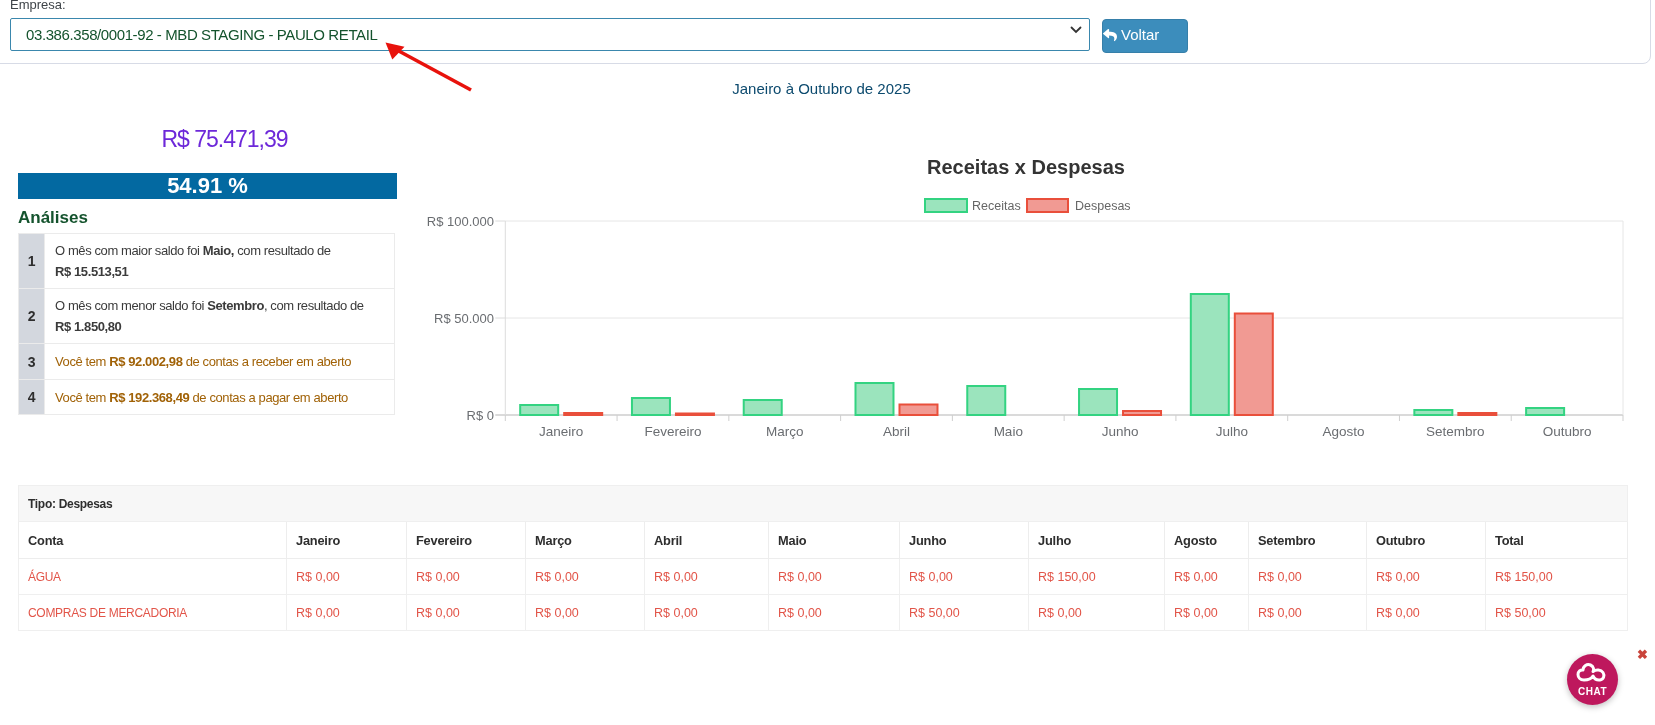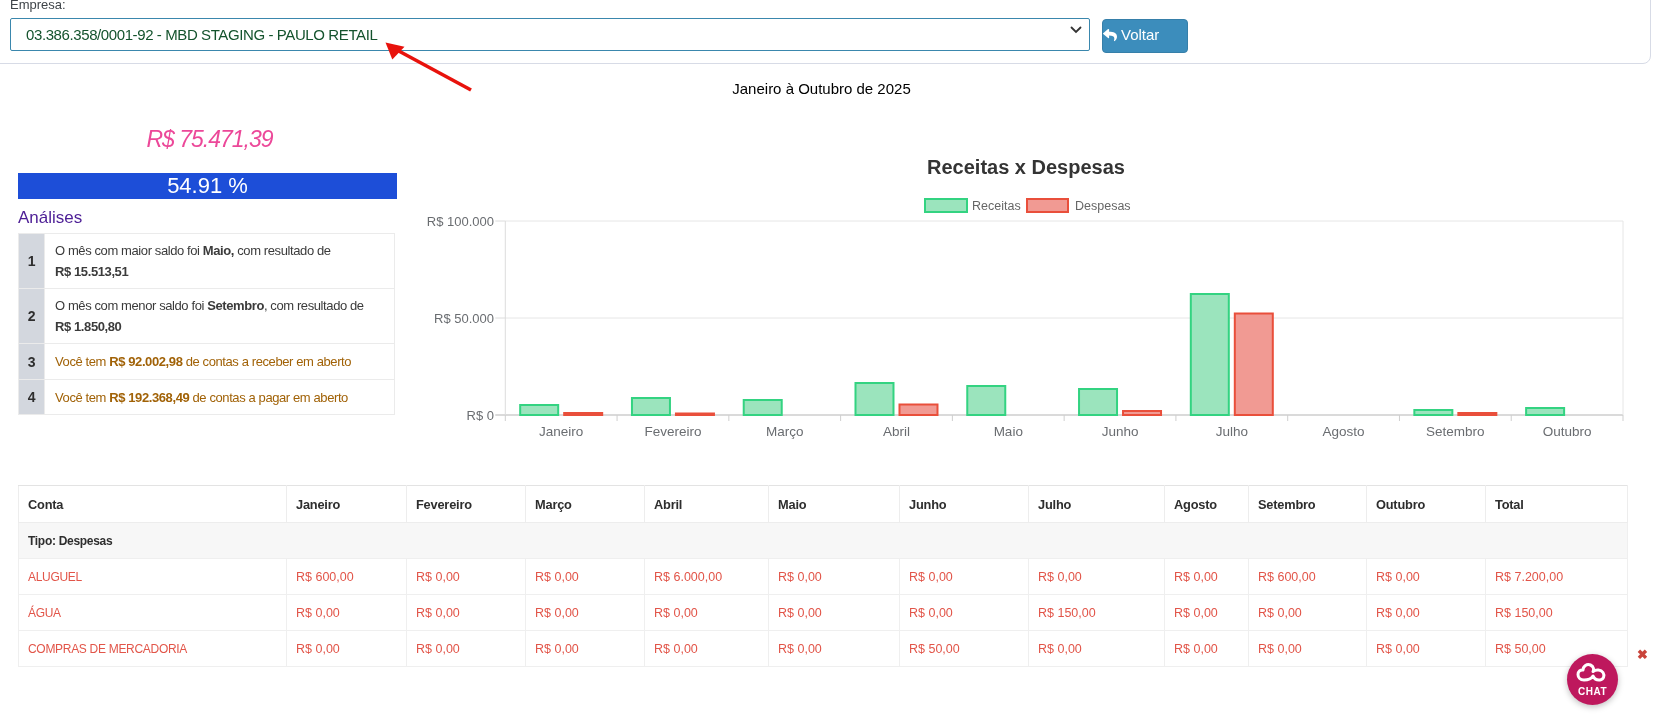--- a/index.html
+++ b/index.html
@@ -9,27 +9,27 @@
   .abs{position:absolute;}
 
   
   #toppanel{left:-12px;top:-12px;width:1661px;height:74px;border:1px solid #d7dbe6;border-radius:8px;background:#fff;}
   #lblempresa{left:10px;top:-3px;font-size:13px;color:#3f4449;}
   #selbox{left:10px;top:18px;width:1078px;height:31px;border:1px solid #3a87ad;border-radius:2px;background:#fff;}
   #seltext{left:26px;top:26px;font-size:15px;color:#14532d;letter-spacing:-0.4px;}
   #selchev{left:1070px;top:26px;font-size:14px;color:#333;}
   #btnvoltar{left:1102px;top:19px;width:84px;height:32px;background:#3c8dbc;border:1px solid #367fa9;border-radius:4px;
              color:#fff;font-size:15px;text-align:left;line-height:30px;}
-  #subtitle{left:0;top:80px;width:1643px;text-align:center;font-size:15px;color:#000000;}
+  #subtitle{left:0;top:80px;width:1643px;text-align:center;font-size:15px;color:#0c4a6e;}
 
   
-  #bignum{left:20px;top:126px;width:379px;text-align:center;font-size:23px;letter-spacing:-1px;color:#ec4899;font-style:italic;}
-  #greenbar{left:18px;top:173px;width:379px;height:26px;background:#1d4ed8;color:#fff;
-            font-size:22px;font-weight:normal;text-align:center;line-height:26px;}
-  #analises{left:18px;top:208px;font-size:17px;font-weight:normal;color:#4c1d95;}
+  #bignum{left:35px;top:126px;width:379px;text-align:center;font-size:23px;letter-spacing:-1px;color:#6d28d9;}
+  #greenbar{left:18px;top:173px;width:379px;height:26px;background:#0369a1;color:#fff;
+            font-size:22px;font-weight:bold;text-align:center;line-height:26px;}
+  #analises{left:18px;top:208px;font-size:17px;font-weight:bold;color:#14532d;}
   #antable{left:18px;top:233px;width:377px;border-collapse:collapse;font-size:13px;letter-spacing:-0.4px;color:#3b3b3b;}
   #antable td{border:1px solid #ebebeb;vertical-align:middle;}
   #antable td.num{width:23px;background:#d3d7de;text-align:center;font-weight:bold;font-size:14px;color:#2e2e2e;}
   #antable td.txt{padding:6px 10px 6px 10px;line-height:21px;white-space:nowrap;}
   #antable a{color:#a16207;text-decoration:none;}
 
   
   #bigtable{left:18px;top:485px;width:1609px;border-collapse:collapse;table-layout:fixed;font-size:12.5px;}
   #bigtable th{border:1px solid #ededed;border-top:1px solid #e3e3e3;text-align:left;color:#2e2e2e;
                font-size:12.8px;padding:0 0 0 9px;height:36px;font-weight:bold;letter-spacing:-0.2px;}
@@ -157,51 +157,37 @@
       <col style="width:131px">
       <col style="width:129px">
       <col style="width:136px">
     <col style="width:84px">
       <col style="width:118px">
       <col style="width:119px">
       <col style="width:142px">
   </colgroup>
   <tbody>
       <tr>
+        <td class="tipo" colspan="12">Tipo: Despesas</td>
+      </tr>
+  <tr>
         <th>Conta</th>
         <th>Janeiro</th>
         <th>Fevereiro</th>
         <th>Março</th>
         <th>Abril</th>
         <th>Maio</th>
         <th>Junho</th>
         <th>Julho</th>
         <th>Agosto</th>
         <th>Setembro</th>
         <th>Outubro</th>
         <th>Total</th>
       </tr>
   <tr>
-        <td class="tipo" colspan="12">Tipo: Despesas</td>
-      </tr>
-  <tr>
-        <td>ALUGUEL</td>
-        <td>R$ 600,00</td>
-        <td>R$ 0,00</td>
-        <td>R$ 0,00</td>
-        <td>R$ 6.000,00</td>
-        <td>R$ 0,00</td>
-        <td>R$ 0,00</td>
-        <td>R$ 0,00</td>
-        <td>R$ 0,00</td>
-        <td>R$ 600,00</td>
-        <td>R$ 0,00</td>
-        <td>R$ 7.200,00</td>
-      </tr>
-  <tr>
         <td>ÁGUA</td>
         <td>R$ 0,00</td>
         <td>R$ 0,00</td>
         <td>R$ 0,00</td>
         <td>R$ 0,00</td>
         <td>R$ 0,00</td>
         <td>R$ 0,00</td>
         <td>R$ 150,00</td>
         <td>R$ 0,00</td>
         <td>R$ 0,00</td>

